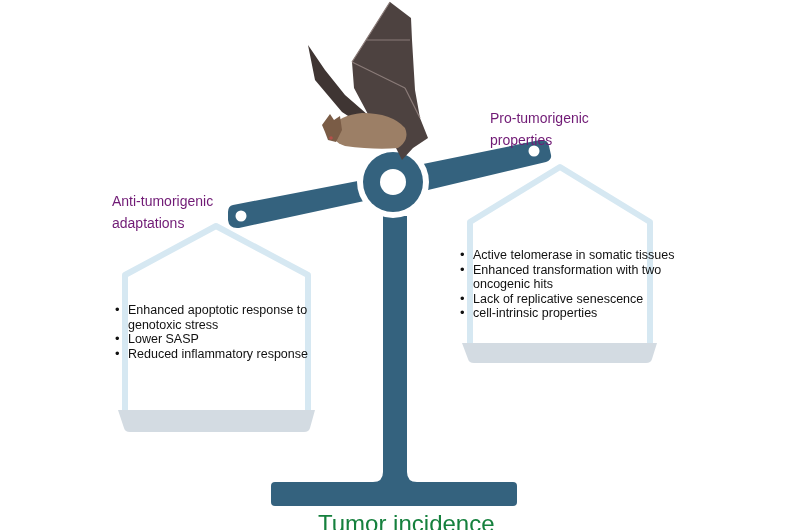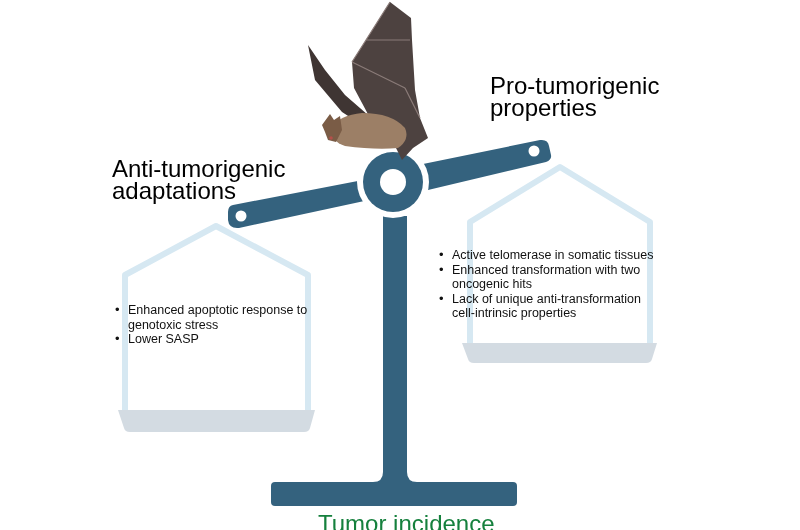--- a/index.html
+++ b/index.html
@@ -1,25 +1,25 @@
 <!DOCTYPE html>
 <html><head>
 <meta charset="utf-8">
 <style>
   html, body { margin: 0; padding: 0; background: #ffffff; }
   body { width: 800px; height: 530px; position: relative; overflow: hidden;
          font-family: "Liberation Sans", sans-serif; color: #111111; }
   #diagram { position: absolute; left: 0; top: 0; }
-  .heading { position: absolute; font-size: 24px; line-height: 22px; color: #000000; }
+  .heading { position: absolute; font-size: 14px; line-height: 22px; color: #701a75; margin-top: 32px; }
   .bullets { position: absolute; margin: 0; padding: 0 0 0 14px; font-size: 12.5px;
              line-height: 14.5px; color: #111; list-style: none; }
   .bullets li { position: relative; padding-left: 0; }
   .bullets li::before { content: "\2022"; position: absolute; left: -13px; top: 0; font-size: 13px; }
   #left-list { left: 114px; top: 303px; width: 220px; }
-  #right-list { left: 438px; top: 248px; width: 280px; }
+  #right-list { left: 459px; top: 248px; width: 280px; }
   #left-heading { left: 112px; top: 158px; }
   #right-heading { left: 490px; top: 75px; }
   #bottom-label { position: absolute; left: 318px; top: 510px; font-size: 24px; color: #15803d; }
 </style>
 </head>
 <body>
 
 <svg id="diagram" width="800" height="530" viewBox="0 0 800 530">
 
   <g>
@@ -69,29 +69,34 @@
 </div>
 
 <ul id="left-list" class="bullets">
   <li>
     <div>Enhanced apoptotic response to</div>
     <div>genotoxic stress</div>
   </li>
   <li>
     <div>Lower SASP</div>
   </li>
+  <li>
+    <div>Reduced inflammatory response</div>
+  </li>
 </ul>
 
 <ul id="right-list" class="bullets">
   <li>
     <div>Active telomerase in somatic tissues</div>
   </li>
   <li>
     <div>Enhanced transformation with two</div>
     <div>oncogenic hits</div>
   </li>
   <li>
-    <div>Lack of unique anti-transformation</div>
+    <div>Lack of replicative senescence</div>
+  </li>
+  <li>
     <div>cell-intrinsic properties</div>
   </li>
 </ul>
 
 <div id="bottom-label">Tumor incidence</div>
 
 </body></html>

